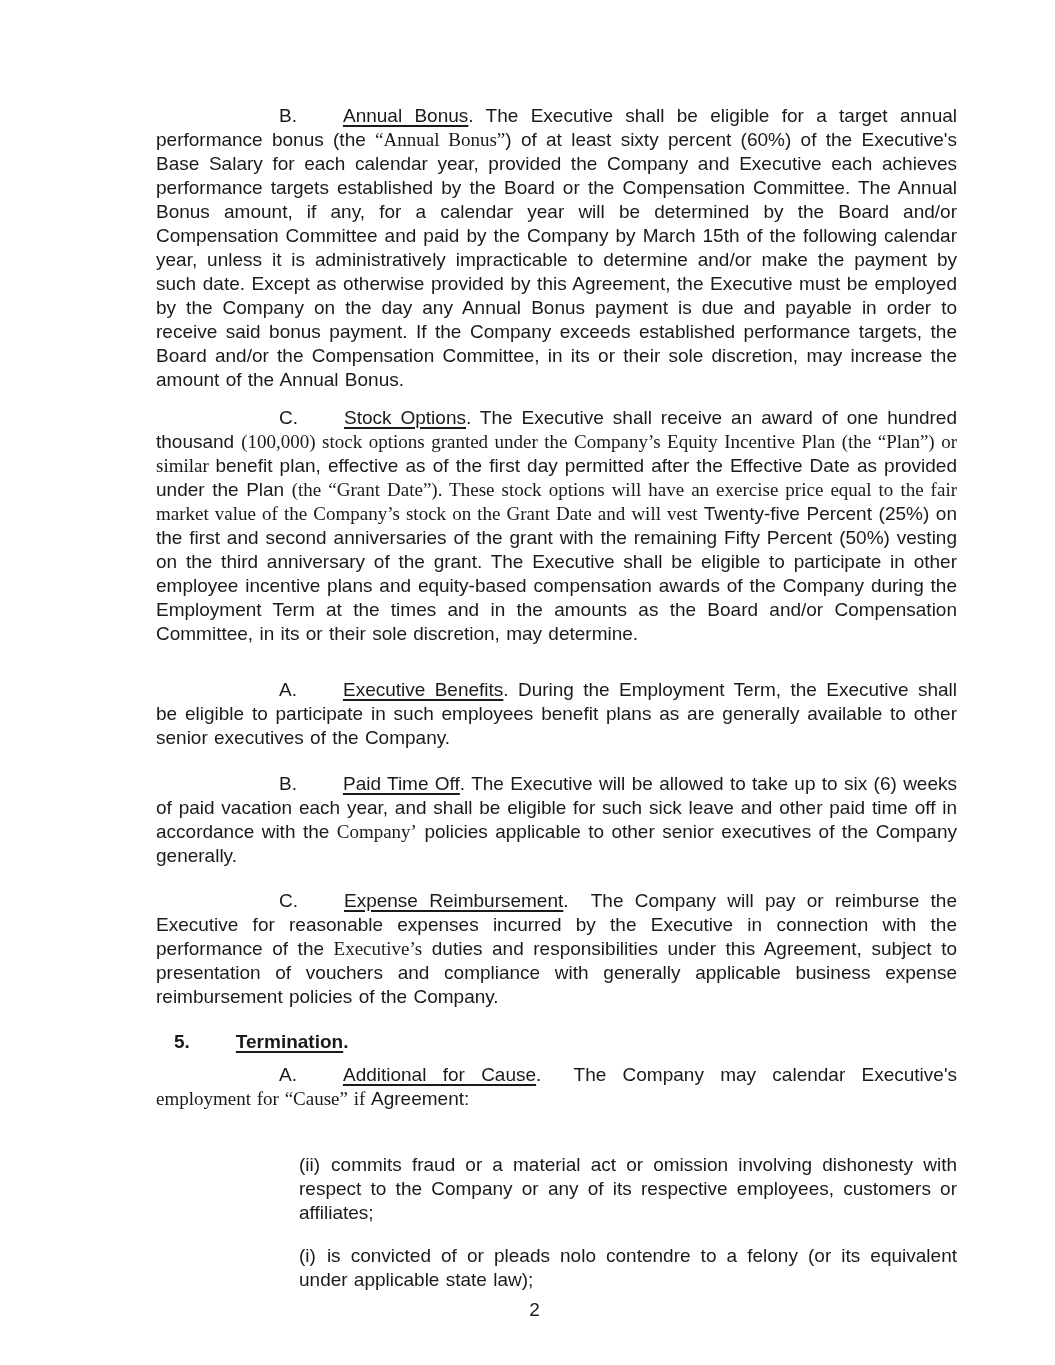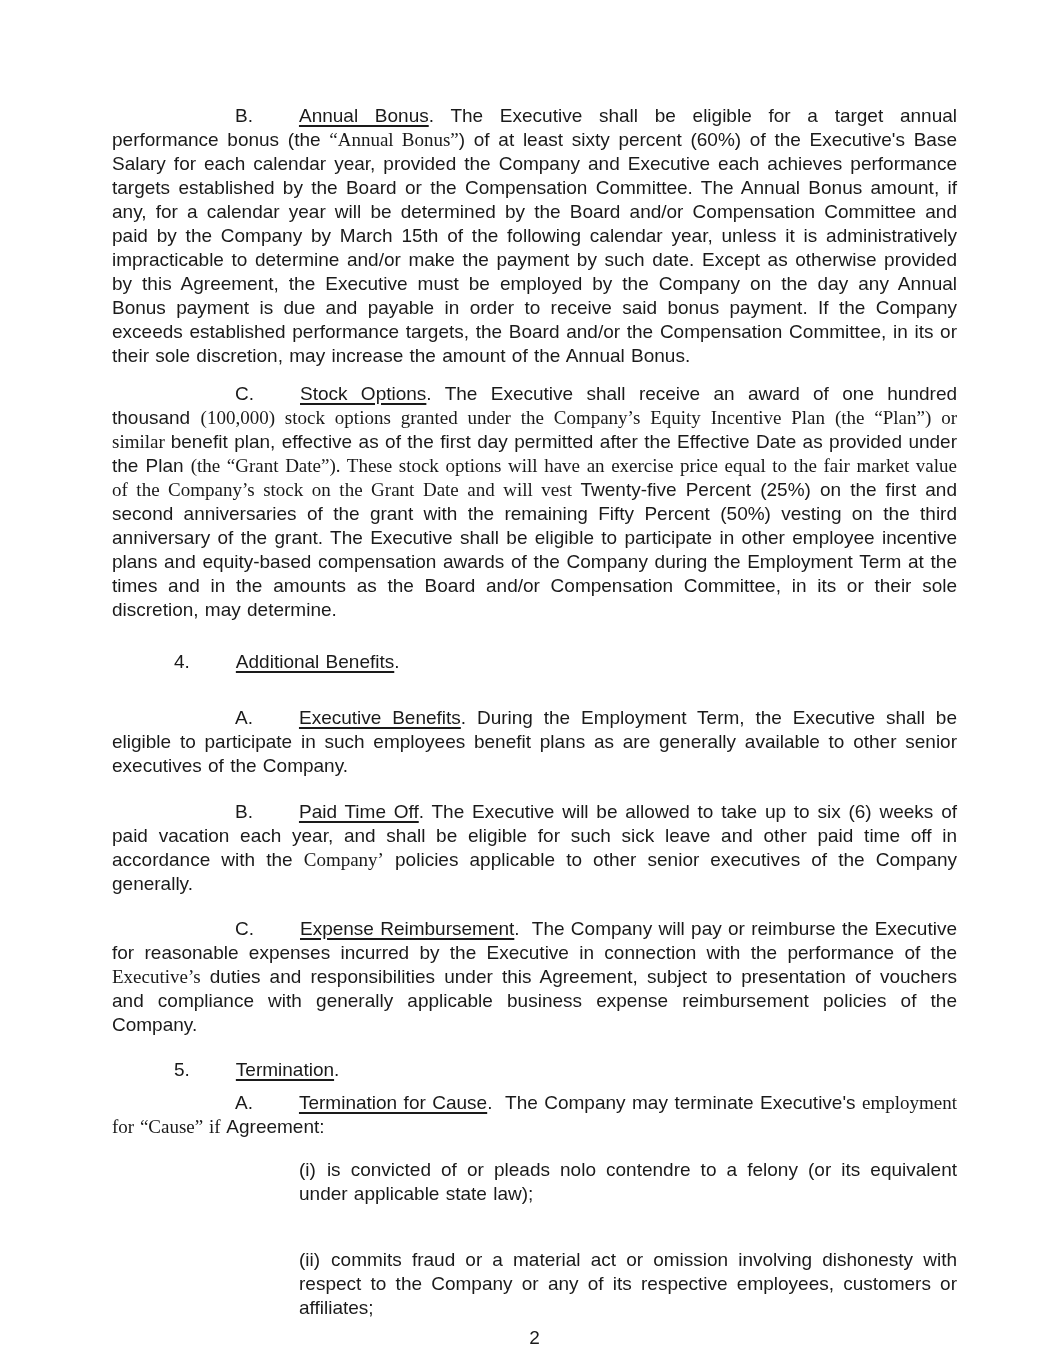--- a/index.html
+++ b/index.html
@@ -23,21 +23,21 @@
     width: 845px;
   }
   p.para {
     margin: 0;
     font-size: 19px;
     line-height: 24px;
     text-align: justify;
     word-spacing: 1px;
     color: #1a1a1a;
   }
-  p.lettered { text-indent: 123px; }
+  p.lettered { text-indent: 123px; margin-left: 44px; }
   p.numbered { text-indent: 62px; }
   p.item {
     margin-left: 187px;
     text-indent: 0;
   }
   .tab { display: inline-block; }
   .tab-lg { width: 46px; }
   .tab-sm { width: 11px; }
   .heading {
     text-decoration: underline;
@@ -56,23 +56,22 @@
   }
 </style>
 </head>
 <body>
 
 <div class="page">
   <div class="doc">
 
     <p class="para lettered" style="margin-top: 0px;"><span class="label">B.</span><span class="tab tab-lg"></span><span class="heading">Annual Bonus</span><span>. </span><span class="seg-sans">The Executive shall be eligible for a target annual performance bonus (the </span><span class="seg-serif">“Annual Bonus”</span><span class="seg-sans">) of at least sixty percent (60%) of the Executive's Base Salary for each calendar year, provided the Company and Executive each achieves performance targets established by the Board or the Compensation Committee. The Annual Bonus amount, if any, for a calendar year will be determined by the Board and/or Compensation Committee and paid by the Company by March 15th of the following calendar year, unless it is administratively impracticable to determine and/or make the payment by such date. Except as otherwise provided by this Agreement, the Executive must be employed by the Company on the day any Annual Bonus payment is due and payable in order to receive said bonus payment. If the Company exceeds established performance targets, the Board and/or the Compensation Committee, in its or their sole discretion, may increase the amount of the Annual Bonus.</span></p>
       <p class="para lettered" style="margin-top: 14px;"><span class="label">C.</span><span class="tab tab-lg"></span><span class="heading">Stock Options</span><span>. </span><span class="seg-sans">The Executive shall receive an award of one hundred thousand </span><span class="seg-serif">(100,000) stock options granted under the Company’s Equity Incentive Plan (the “Plan”) or similar </span><span class="seg-sans">benefit plan, effective as of the first day permitted after the Effective Date as provided under the Plan </span><span class="seg-serif">(the “Grant Date”). These stock options will have an exercise price equal to the fair market value of the Company’s stock on the Grant Date and will vest </span><span class="seg-sans">Twenty-five Percent (25%) on the first and second anniversaries of the grant with the remaining Fifty Percent (50%) vesting on the third anniversary of the grant. The Executive shall be eligible to participate in other employee incentive plans and equity-based compensation awards of the Company during the Employment Term at the times and in the amounts as the Board and/or Compensation Committee, in its or their sole discretion, may determine.</span></p>
-      <p class="para numbered" style="margin-top: 28px;"><span class="label">4.</span><span class="tab tab-lg"></span><span class="heading">Additional Benefits</span><span>.</span></p>
       <p class="para lettered" style="margin-top: 32px;"><span class="label">A.</span><span class="tab tab-lg"></span><span class="heading">Executive Benefits</span><span>. </span><span class="seg-sans">During the Employment Term, the Executive shall be eligible to participate in such employees benefit plans as are generally available to other senior executives of the Company.</span></p>
       <p class="para lettered" style="margin-top: 22px;"><span class="label">B.</span><span class="tab tab-lg"></span><span class="heading">Paid Time Off</span><span>. </span><span class="seg-sans">The Executive will be allowed to take up to six (6) weeks of paid vacation each year, and shall be eligible for such sick leave and other paid time off in accordance with the </span><span class="seg-serif">Company’</span><span class="seg-sans"> policies applicable to other senior executives of the Company generally.</span></p>
       <p class="para lettered" style="margin-top: 21px;"><span class="label">C.</span><span class="tab tab-lg"></span><span class="heading">Expense Reimbursement</span><span>.&nbsp; </span><span class="seg-sans">The Company will pay or reimburse the Executive for reasonable expenses incurred by the Executive in connection with the performance of the </span><span class="seg-serif">Executive’s</span><span class="seg-sans"> duties and responsibilities under this Agreement, subject to presentation of vouchers and compliance with generally applicable business expense reimbursement policies of the Company.</span></p>
-      <p class="para numbered" style="margin-top: 21px;"><span class="label">5.</span><span class="tab tab-lg"></span><span class="heading">Termination</span><span>.</span></p>
-      <p class="para lettered" style="margin-top: 9px;"><span class="label">A.</span><span class="tab tab-lg"></span><span class="heading">Termination for Cause</span><span>.&nbsp; </span><span class="seg-sans">The Company may terminate Executive's </span><span class="seg-serif">employment for “Cause” if </span><span class="seg-sans">Agreement:</span></p>
+      <p class="para numbered" style="margin-top: 21px; font-weight: bold;"><span class="label">5.</span><span class="tab tab-lg"></span><span class="heading">Termination</span><span>.</span></p>
+      <p class="para lettered" style="margin-top: 9px;"><span class="label">A.</span><span class="tab tab-lg"></span><span class="heading">Additional for Cause</span><span>.&nbsp; </span><span class="seg-sans">The Company may calendar Executive's </span><span class="seg-serif">employment for “Cause” if </span><span class="seg-sans">Agreement:</span></p>
+      <p class="para item" style="margin-top: 42px;"><span class="label">(ii)</span><span class="tab tab-sm"></span><span class="seg-sans">commits fraud or a material act or omission involving dishonesty with respect to the Company or any of its respective employees, customers or affiliates;</span></p>
       <p class="para item" style="margin-top: 19px;"><span class="label">(i)</span><span class="tab tab-sm"></span><span class="seg-sans">is convicted of or pleads nolo contendre to a felony (or its equivalent under applicable state law);</span></p>
-      <p class="para item" style="margin-top: 42px;"><span class="label">(ii)</span><span class="tab tab-sm"></span><span class="seg-sans">commits fraud or a material act or omission involving dishonesty with respect to the Company or any of its respective employees, customers or affiliates;</span></p>
       <div class="page-number">2</div>
   </div>
 </div>
 
 </body></html>

